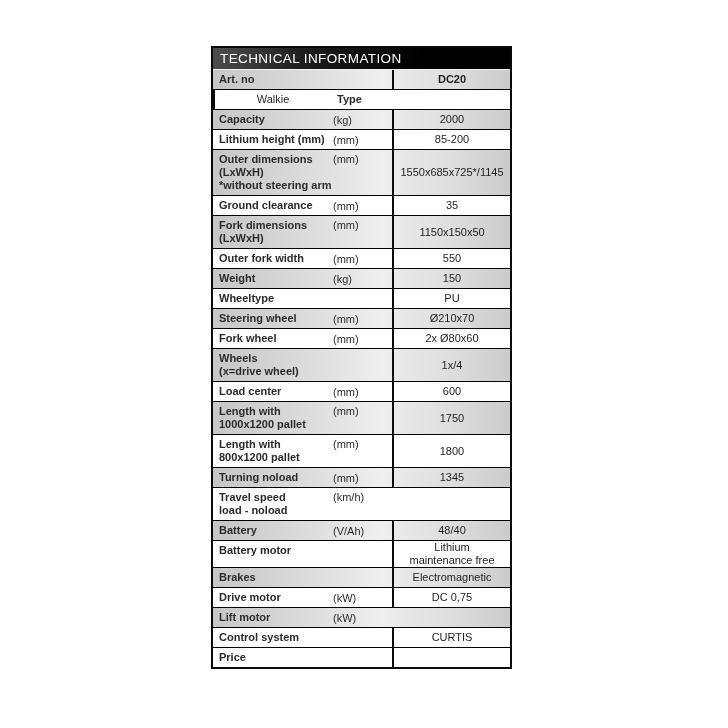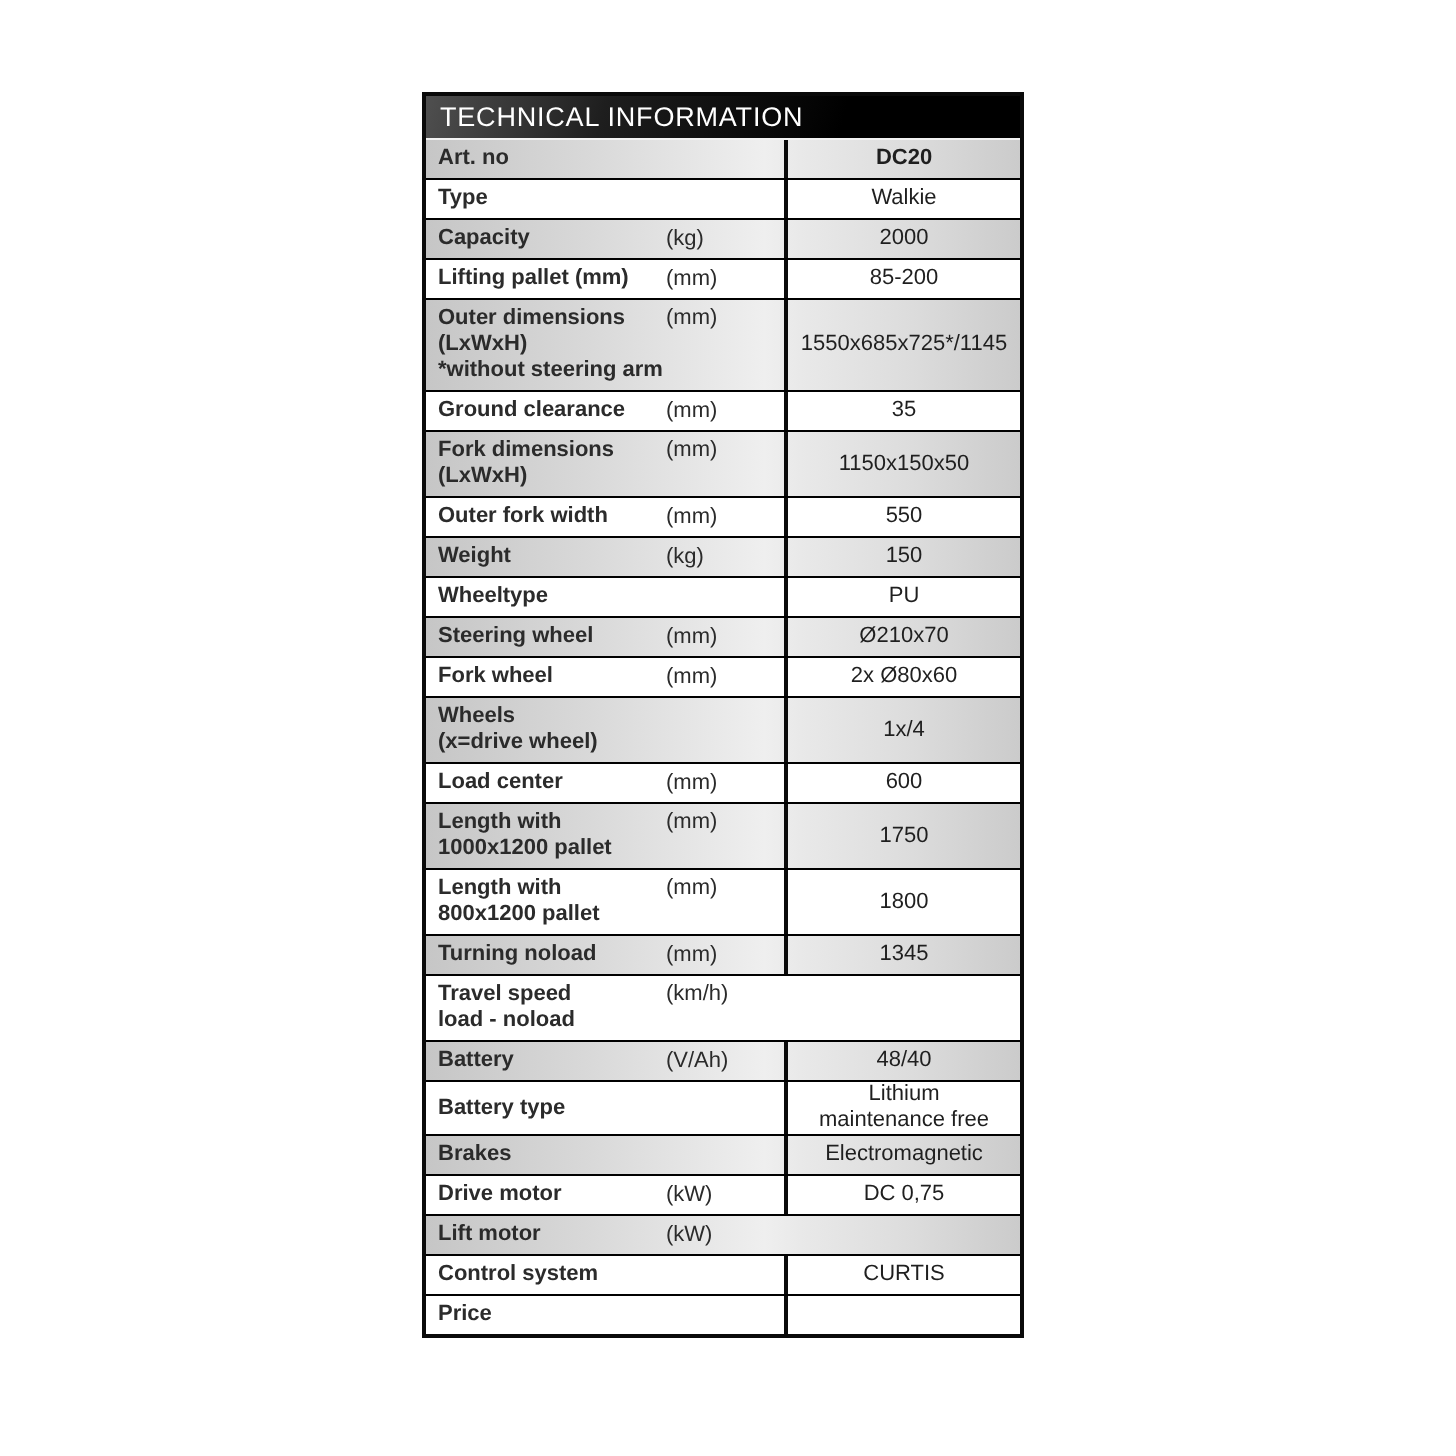--- a/index.html
+++ b/index.html
@@ -47,21 +47,20 @@
   .row.gray {
     background: linear-gradient(to right,
       #c6c6c6 0%, #d9d9d9 28%, #efefef 57%,
       #e9e9e9 63%, #dcdcdc 82%, #cbcbcb 100%);
   }
   .label-cell {
     position: relative;
     width: 179px;
     box-sizing: border-box;
     display: flex;
-    align-items: center;
     padding: 3px 0 3px 6px;
   }
   .label {
     font-size: 11px;
     font-weight: bold;
     color: #2b2b2b;
     line-height: 13px;
     white-space: pre-line;
   }
   .unit {
@@ -105,36 +104,36 @@
     <div class="table-header">TECHNICAL INFORMATION</div>
     <div class="table-body">
         <div class="row gray value-bold">
     <div class="cell label-cell">
       <span class="label">Art. no</span>
       <span class="unit"></span>
     </div>
     <div class="cell value-cell">DC20</div>
   </div>
         <div class="row white">
+    <div class="cell value-cell">Walkie</div>
     <div class="cell label-cell">
       <span class="label">Type</span>
       <span class="unit"></span>
     </div>
-    <div class="cell value-cell">Walkie</div>
   </div>
         <div class="row gray">
     <div class="cell label-cell">
       <span class="label">Capacity</span>
       <span class="unit">(kg)</span>
     </div>
     <div class="cell value-cell">2000</div>
   </div>
         <div class="row white">
     <div class="cell label-cell">
-      <span class="label">Lifting pallet (mm)</span>
+      <span class="label">Lithium height (mm)</span>
       <span class="unit">(mm)</span>
     </div>
     <div class="cell value-cell">85-200</div>
   </div>
         <div class="row gray multiline">
     <div class="cell label-cell">
       <span class="label">Outer dimensions
 (LxWxH)
 *without steering arm</span>
       <span class="unit">(mm)</span>
@@ -238,21 +237,21 @@
   </div>
         <div class="row gray">
     <div class="cell label-cell">
       <span class="label">Battery</span>
       <span class="unit">(V/Ah)</span>
     </div>
     <div class="cell value-cell">48/40</div>
   </div>
         <div class="row white">
     <div class="cell label-cell">
-      <span class="label">Battery type</span>
+      <span class="label">Battery motor</span>
       <span class="unit"></span>
     </div>
     <div class="cell value-cell">Lithium
 maintenance free</div>
   </div>
         <div class="row gray">
     <div class="cell label-cell">
       <span class="label">Brakes</span>
       <span class="unit"></span>
     </div>

